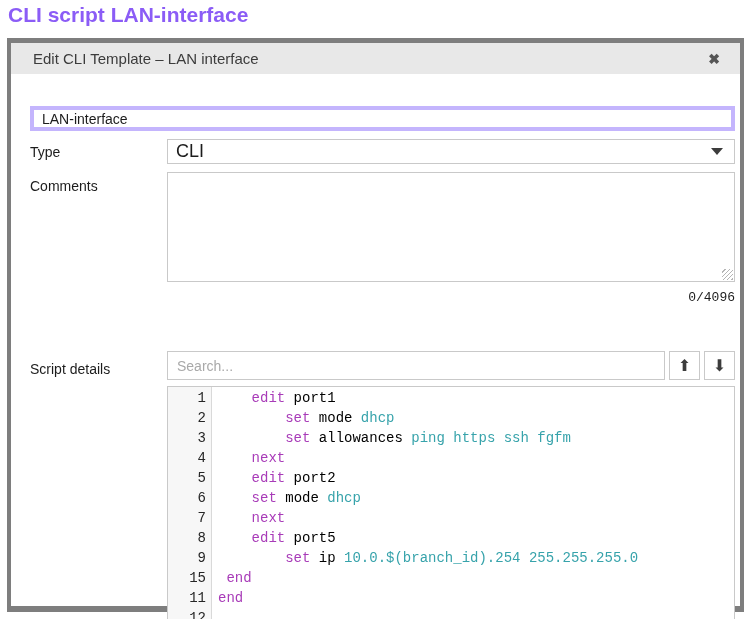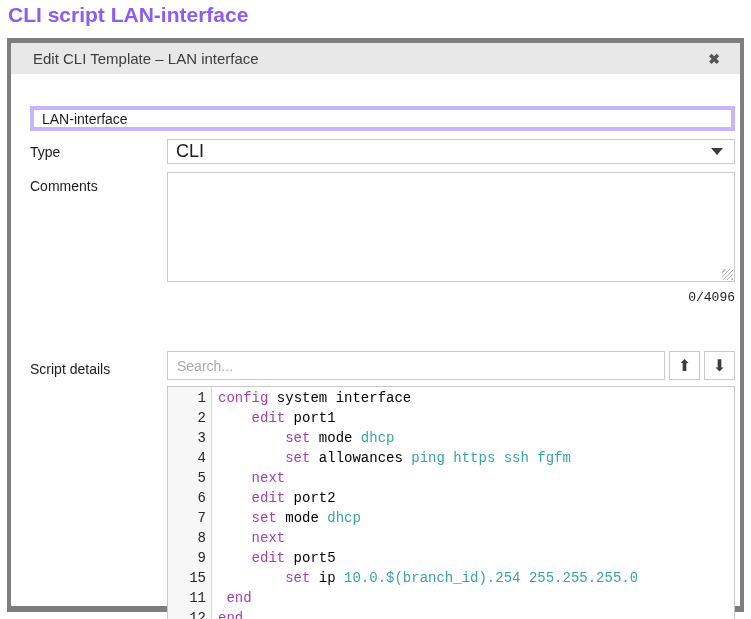--- a/index.html
+++ b/index.html
@@ -165,21 +165,20 @@
             <div class="ln">6</div>
             <div class="ln">7</div>
             <div class="ln">8</div>
             <div class="ln">9</div>
             <div class="ln">15</div>
             <div class="ln">11</div>
             <div class="ln">12</div>
             <div class="ln">13</div>
           </div>
         <div class="code" id="code">
-            <div class="cl"><span class="tk-keyword">config</span><span class="tk-plain"> system interface</span></div>
             <div class="cl"><span class="tk-plain">    </span><span class="tk-keyword">edit</span><span class="tk-plain"> port1</span></div>
             <div class="cl"><span class="tk-plain">        </span><span class="tk-keyword">set</span><span class="tk-plain"> mode </span><span class="tk-value">dhcp</span></div>
             <div class="cl"><span class="tk-plain">        </span><span class="tk-keyword">set</span><span class="tk-plain"> allowances </span><span class="tk-value">ping https ssh fgfm</span></div>
             <div class="cl"><span class="tk-plain">    </span><span class="tk-keyword">next</span></div>
             <div class="cl"><span class="tk-plain">    </span><span class="tk-keyword">edit</span><span class="tk-plain"> port2</span></div>
             <div class="cl"><span class="tk-plain">    </span><span class="tk-keyword">set</span><span class="tk-plain"> mode </span><span class="tk-value">dhcp</span></div>
             <div class="cl"><span class="tk-plain">    </span><span class="tk-keyword">next</span></div>
             <div class="cl"><span class="tk-plain">    </span><span class="tk-keyword">edit</span><span class="tk-plain"> port5</span></div>
             <div class="cl"><span class="tk-plain">        </span><span class="tk-keyword">set</span><span class="tk-plain"> ip </span><span class="tk-value">10.0.$(branch_id).254 255.255.255.0</span></div>
             <div class="cl"><span class="tk-plain"> </span><span class="tk-keyword">end</span></div>

